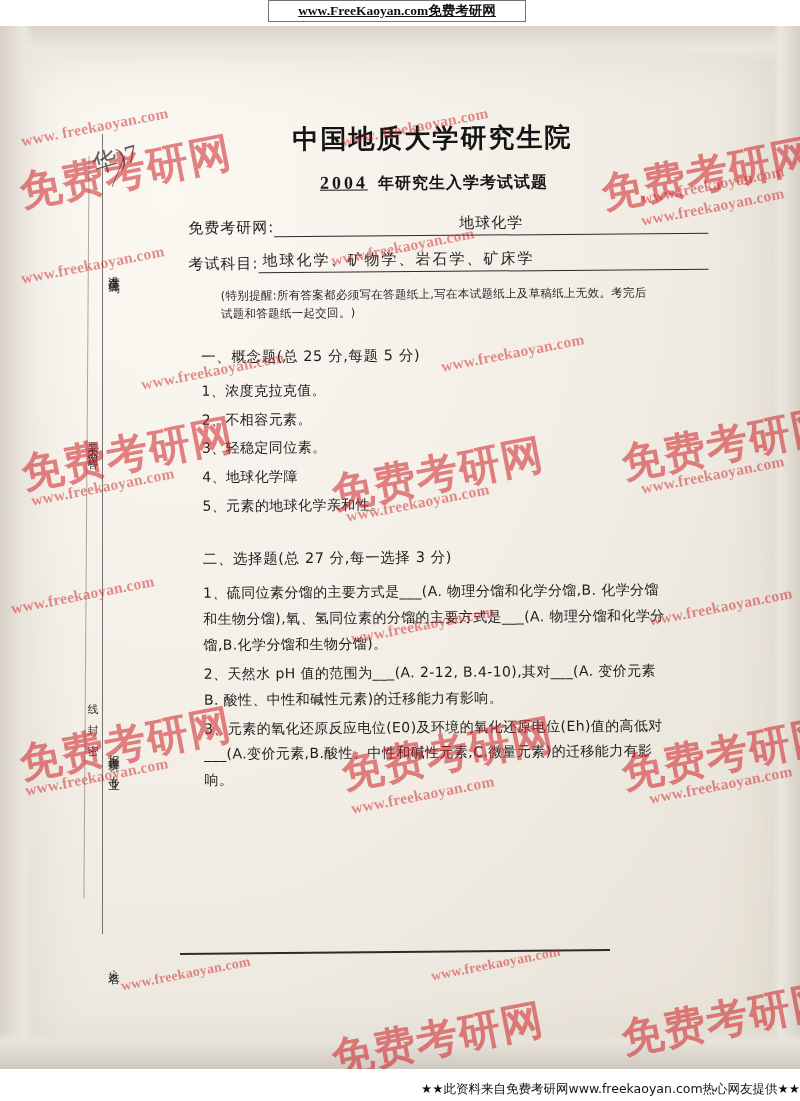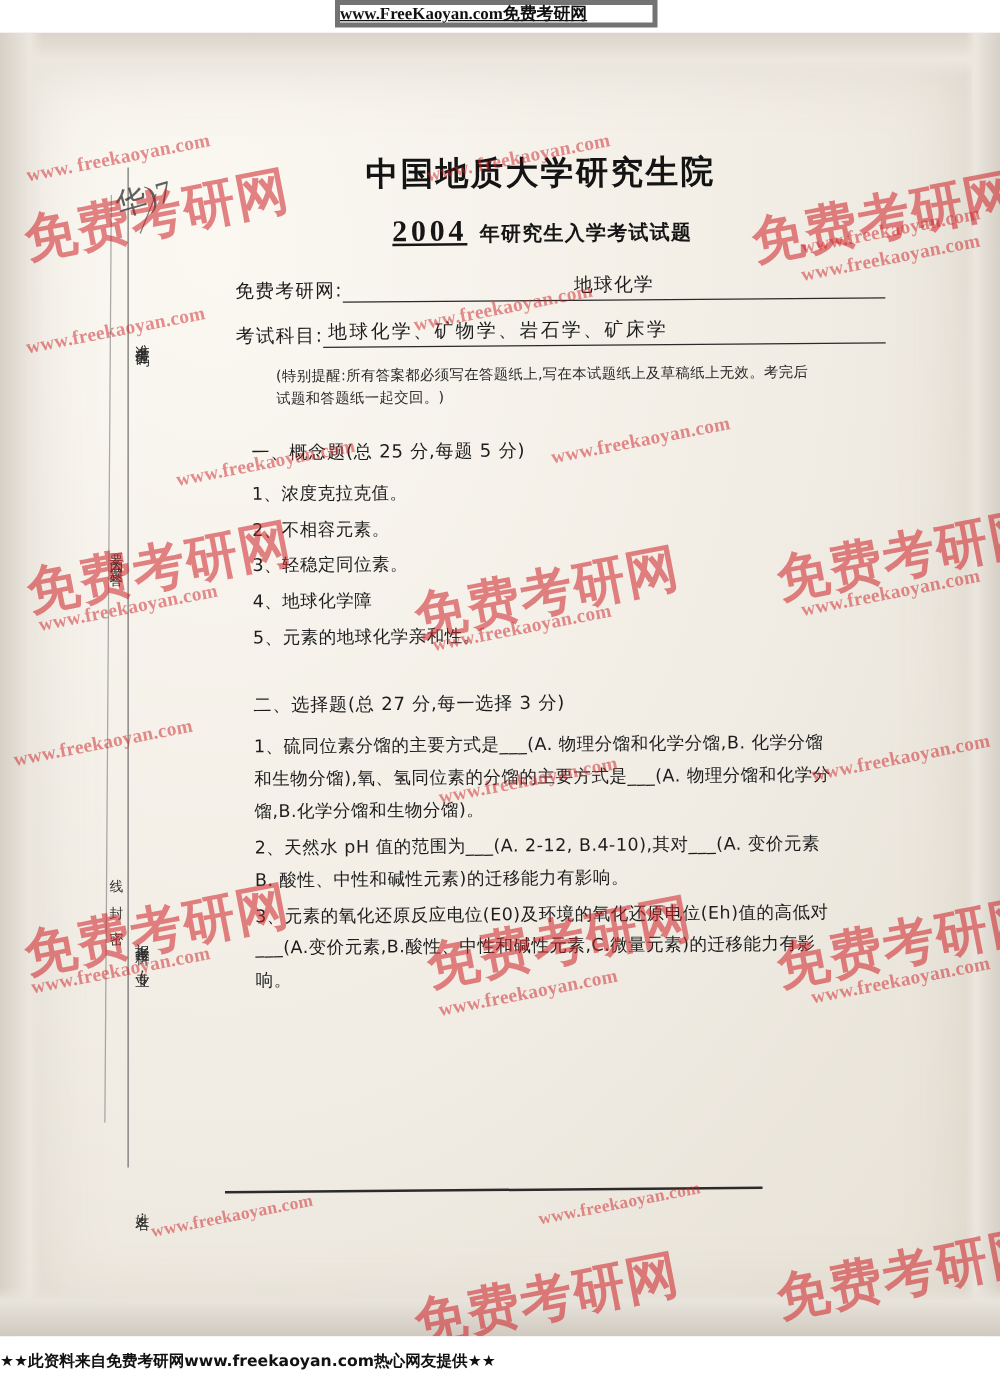--- a/index.html
+++ b/index.html
@@ -23,26 +23,26 @@
     height: 26px;
     background: #ffffff;
     z-index: 40;
   }
   .banner-box {
     position: absolute;
     left: 268px;
     top: 0px;
     width: 258px;
     height: 22px;
-    border: 4px solid #737373;
+    border: 1px solid #737373;
     background: #fff;
     box-sizing: border-box;
     display: flex;
     align-items: center;
-    justify-content: flex-start;
+    justify-content: center;
     white-space: nowrap;
   }
   .banner-text {
     font-family: "Liberation Serif", serif;
     font-weight: bold;
     font-size: 13.5px;
     color: #111;
     letter-spacing: 0px;
     text-decoration: underline;
   }
@@ -157,21 +157,21 @@
     margin-top: 16px;
     text-align: center;
     font-size: 16px;
     font-weight: bold;
     letter-spacing: 1px;
     color: #161616;
     margin-left: 12px;
   }
   .year {
     font-family: "Liberation Serif", serif;
-    font-size: 24px;
+    font-size: 18px;
     letter-spacing: 3px;
     text-decoration: underline;
     padding-right: 10px;
   }
   .field-row {
     margin-top: 20px;
     font-size: 15.5px;
     display: flex;
     align-items: flex-end;
     margin-left: 40px;
@@ -292,22 +292,21 @@
   .bottom-strip {
     position: absolute;
     left: 0;
     bottom: 0;
     width: 800px;
     height: 24px;
     background: #ffffff;
     z-index: 45;
     display: flex;
     align-items: center;
-    justify-content: flex-start;
-    font-weight: bold;
+    justify-content: flex-end;
   }
   .bottom-text {
     font-family: "DejaVu Sans", sans-serif;
     font-size: 12.5px;
     color: #111;
     letter-spacing: 0;
     white-space: nowrap;
   }
 </style>
 </head>

